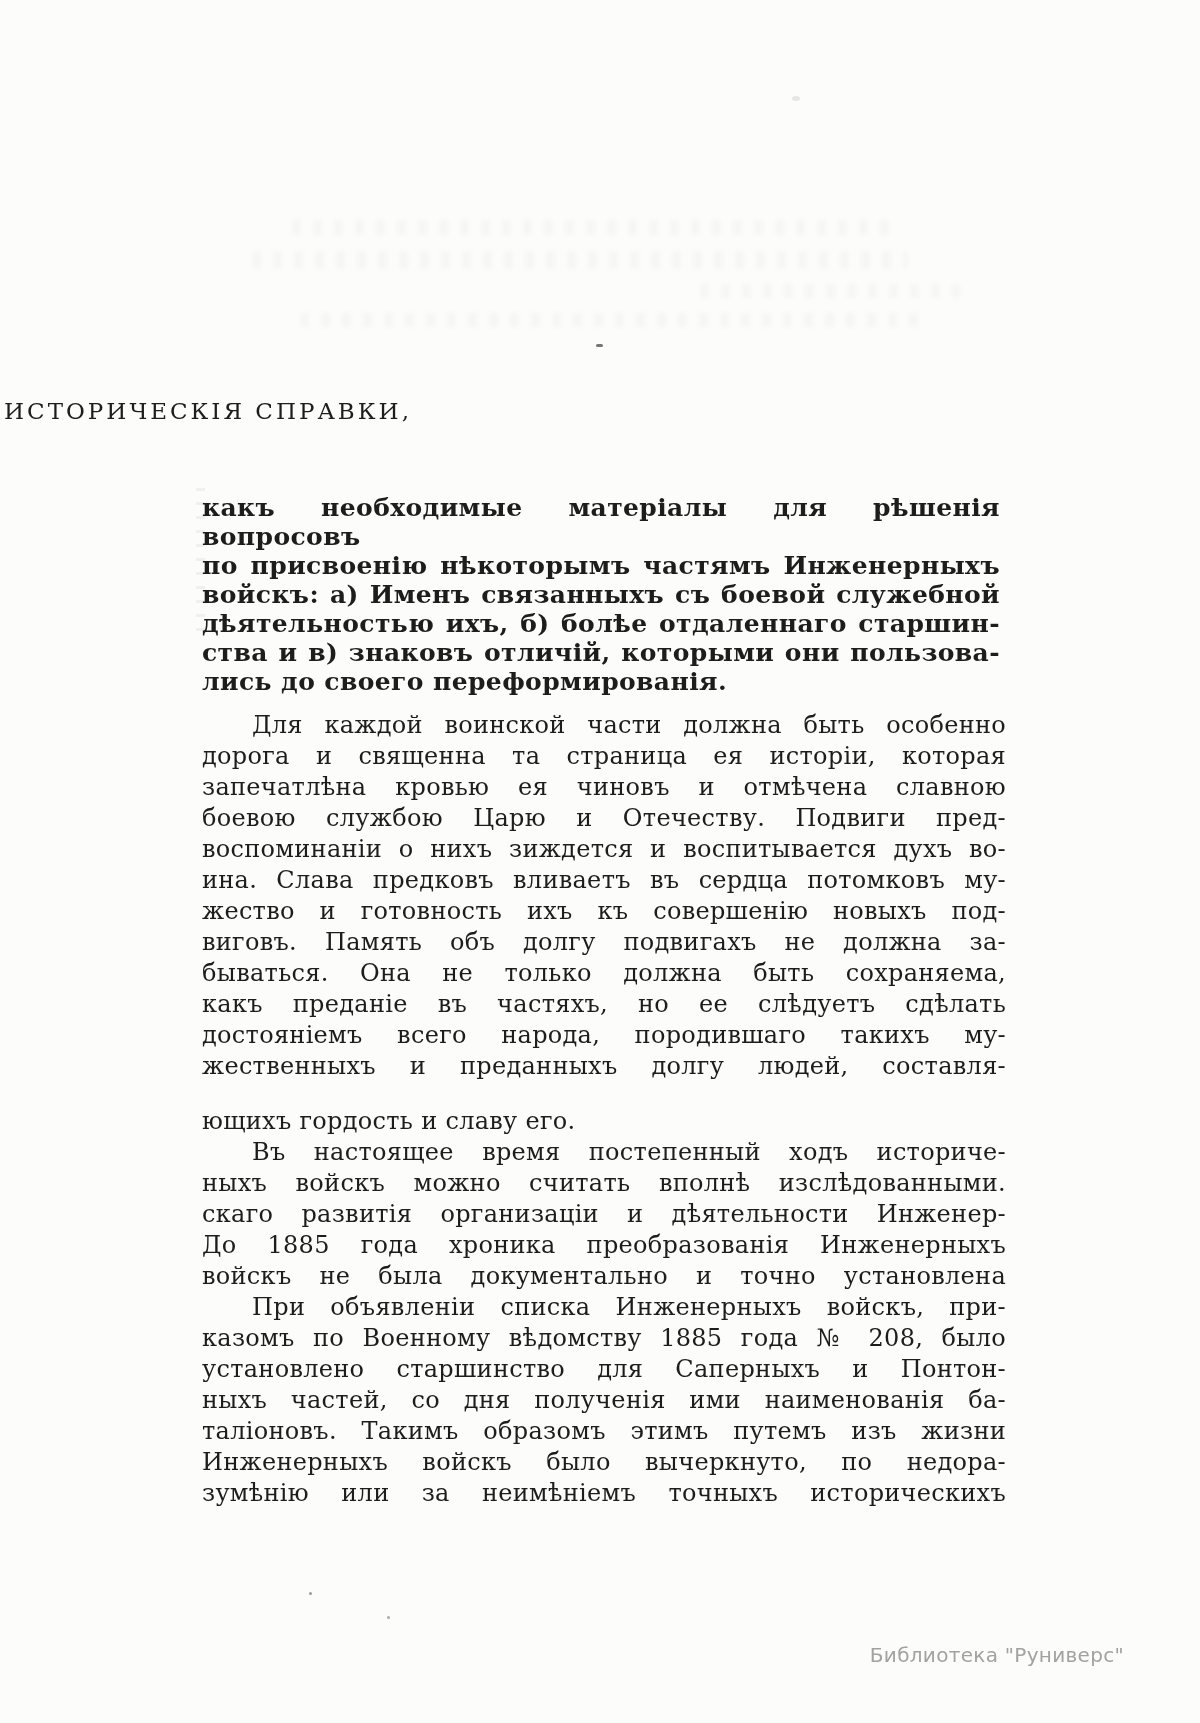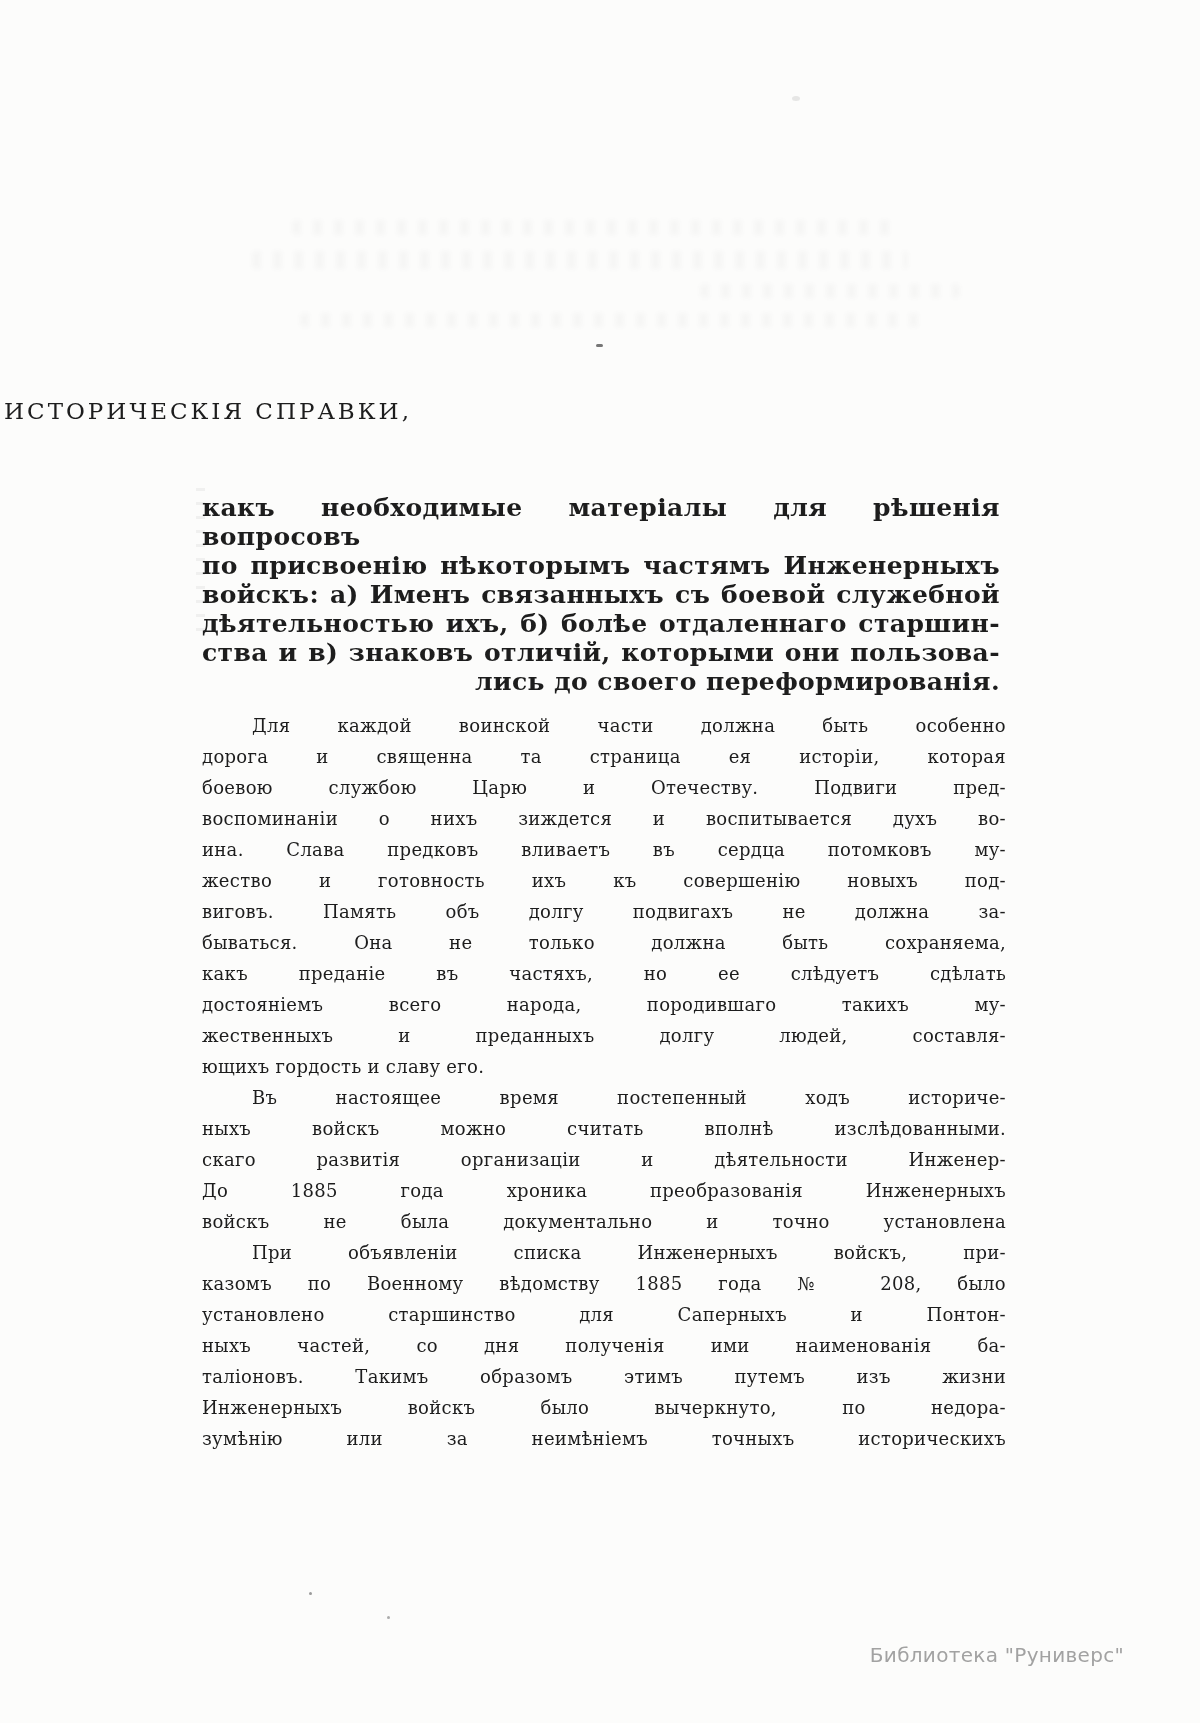--- a/index.html
+++ b/index.html
@@ -73,30 +73,30 @@
     line-height: 29px;
     letter-spacing: 0.4px;
     margin-top: 12px;
   }
 
   .body-text {
     position: absolute;
     top: 710px;
     left: 202px;
     width: 804px;
-    font-size: 18px;
+    font-size: 24px;
     line-height: 31px;
     letter-spacing: 0.3px;
   }
   .para { margin: 0; }
 
   
   .jl { text-align: justify; text-align-last: justify; }
-  .ll { text-align: left; }
-  .cl { text-align: right; }
+  .ll { text-align: left; margin-top: 24px; }
+  .cl { text-align: left; }
   .ind { text-indent: 50px; }
 
   .watermark {
     position: absolute;
     top: 1643px;
     right: 76px;
     font-family: "DejaVu Sans", sans-serif;
     font-size: 20px;
     color: #a2a2a2;
     letter-spacing: 0.3px;
@@ -126,20 +126,21 @@
     <div class="jl">дѣятельностью ихъ, б) болѣе отдаленнаго старшин-</div>
     <div class="jl">ства и в) знаковъ отличій, которыми они пользова-</div>
     <div class="cl">лись до своего переформированія.</div>
   </div>
 
   <div class="body-text">
 
     <div class="para">
       <div class="jl ind">Для каждой воинской части должна быть особенно</div>
       <div class="jl">дорога и священна та страница ея исторіи, которая</div>
+      <div class="jl">запечатлѣна кровью ея чиновъ и отмѣчена славною</div>
       <div class="jl">боевою службою Царю и Отечеству. Подвиги пред-</div>
       <div class="jl">воспоминаніи о нихъ зиждется и воспитывается духъ во-</div>
       <div class="jl">ина. Слава предковъ вливаетъ въ сердца потомковъ му-</div>
       <div class="jl">жество и готовность ихъ къ совершенію новыхъ под-</div>
       <div class="jl">виговъ. Память объ долгу подвигахъ не должна за-</div>
       <div class="jl">бываться. Она не только должна быть сохраняема,</div>
       <div class="jl">какъ преданіе въ частяхъ, но ее слѣдуетъ сдѣлать</div>
       <div class="jl">достояніемъ всего народа, породившаго такихъ му-</div>
       <div class="jl">жественныхъ и преданныхъ долгу людей, составля-</div>
       <div class="ll">ющихъ гордость и славу его.</div>

